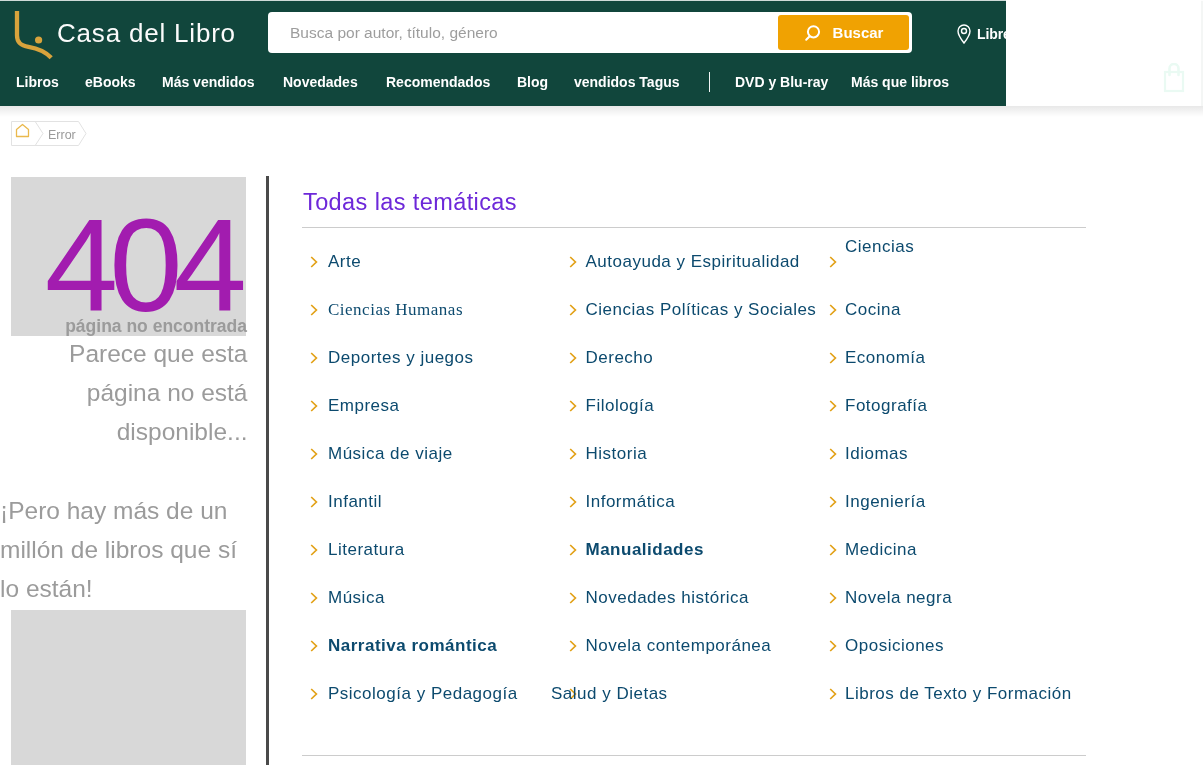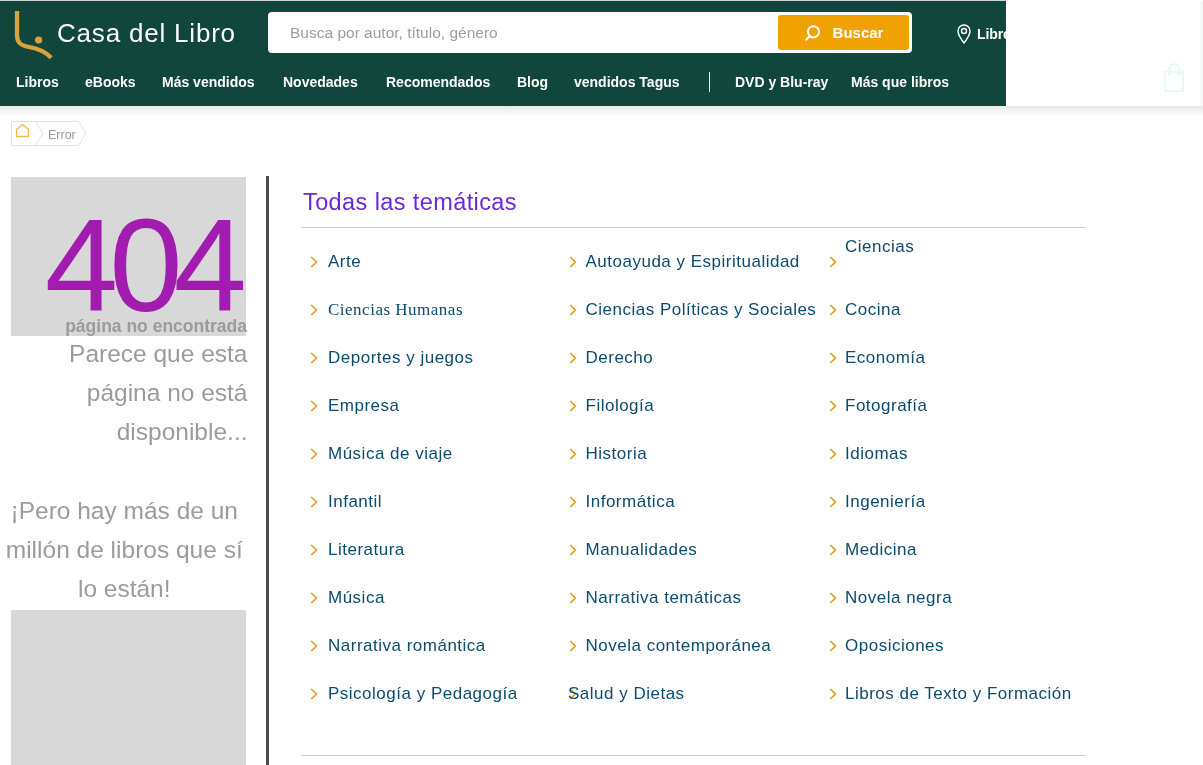--- a/index.html
+++ b/index.html
@@ -31,21 +31,21 @@
   #crumb { position:absolute; left:11px; top:121px; }
 
   
   #box1 { position:absolute; left:11px; top:177px; width:235px; height:159px; background:#d8d8d8; }
   #t404 { position:absolute; left:0px; top:200px; width:238px; text-align:right;
     font-size:132px; color:#a21caf; letter-spacing:-9px; line-height:1; }
   #t404b { position:absolute; left:0px; top:316px; width:247px; text-align:right;
     font-size:17.5px; font-weight:bold; color:#9b9b9b; }
   #tparece { position:absolute; left:0px; top:334px; width:247.5px; text-align:right;
     font-size:24.5px; color:#9b9b9b; line-height:39px; }
-  #tpero { position:absolute; left:0px; top:491px; width:248.5px; text-align:center;
+  #tpero { position:absolute; left:0px; top:491px; width:248.5px; text-align:left;
     font-size:24.5px; color:#9b9b9b; line-height:39px; }
   #box2 { position:absolute; left:11px; top:610px; width:235px; height:155px; background:#d8d8d8; }
   #vline { position:absolute; left:266px; top:176px; width:2.5px; height:589px; background:#4a4a4a; }
 
   
   #mhead { position:absolute; left:303px; top:189px; font-size:23.5px; letter-spacing:0.4px; color:#6d28d9; }
   .hr { position:absolute; left:302px; width:784px; height:1px; background:#cccccc; }
   .cell { position:absolute; height:48px; line-height:48px; font-size:17px; letter-spacing:0.5px; color:#0c4a6e; white-space:nowrap; }
   .chev { position:absolute; width:8px; height:12px; }
 </style>
@@ -185,53 +185,53 @@
     <path d="M1.2 1 L6.4 6 L1.2 11"></path>
   </svg>
   <div class="cell" style="left:845px; top:478px;">Ingeniería</div>
   <svg class="chev" style="left:310px; top:544px;" viewBox="0 0 8 12" fill="none" stroke="#E2A117" stroke-width="1.7">
     <path d="M1.2 1 L6.4 6 L1.2 11"></path>
   </svg>
   <div class="cell" style="left:328px; top:526px;">Literatura</div>
   <svg class="chev" style="left:569px; top:544px;" viewBox="0 0 8 12" fill="none" stroke="#E2A117" stroke-width="1.7">
     <path d="M1.2 1 L6.4 6 L1.2 11"></path>
   </svg>
-  <div class="cell" style="left:585.5px; top:526px;">Manualidades</div>
+  <div class="cell" style="left:585.5px; top:526px;font-weight:bold;">Manualidades</div>
   <svg class="chev" style="left:828.5px; top:544px;" viewBox="0 0 8 12" fill="none" stroke="#E2A117" stroke-width="1.7">
     <path d="M1.2 1 L6.4 6 L1.2 11"></path>
   </svg>
   <div class="cell" style="left:845px; top:526px;">Medicina</div>
   <svg class="chev" style="left:310px; top:592px;" viewBox="0 0 8 12" fill="none" stroke="#E2A117" stroke-width="1.7">
     <path d="M1.2 1 L6.4 6 L1.2 11"></path>
   </svg>
   <div class="cell" style="left:328px; top:574px;">Música</div>
   <svg class="chev" style="left:569px; top:592px;" viewBox="0 0 8 12" fill="none" stroke="#E2A117" stroke-width="1.7">
     <path d="M1.2 1 L6.4 6 L1.2 11"></path>
   </svg>
-  <div class="cell" style="left:585.5px; top:574px;">Narrativa temáticas</div>
+  <div class="cell" style="left:585.5px; top:574px;">Novedades histórica</div>
   <svg class="chev" style="left:828.5px; top:592px;" viewBox="0 0 8 12" fill="none" stroke="#E2A117" stroke-width="1.7">
     <path d="M1.2 1 L6.4 6 L1.2 11"></path>
   </svg>
   <div class="cell" style="left:845px; top:574px;">Novela negra</div>
   <svg class="chev" style="left:310px; top:640px;" viewBox="0 0 8 12" fill="none" stroke="#E2A117" stroke-width="1.7">
     <path d="M1.2 1 L6.4 6 L1.2 11"></path>
   </svg>
-  <div class="cell" style="left:328px; top:622px;">Narrativa romántica</div>
+  <div class="cell" style="left:328px; top:622px;font-weight:bold;">Narrativa romántica</div>
   <svg class="chev" style="left:569px; top:640px;" viewBox="0 0 8 12" fill="none" stroke="#E2A117" stroke-width="1.7">
     <path d="M1.2 1 L6.4 6 L1.2 11"></path>
   </svg>
   <div class="cell" style="left:585.5px; top:622px;">Novela contemporánea</div>
   <svg class="chev" style="left:828.5px; top:640px;" viewBox="0 0 8 12" fill="none" stroke="#E2A117" stroke-width="1.7">
     <path d="M1.2 1 L6.4 6 L1.2 11"></path>
   </svg>
   <div class="cell" style="left:845px; top:622px;">Oposiciones</div>
   <svg class="chev" style="left:310px; top:688px;" viewBox="0 0 8 12" fill="none" stroke="#E2A117" stroke-width="1.7">
     <path d="M1.2 1 L6.4 6 L1.2 11"></path>
   </svg>
   <div class="cell" style="left:328px; top:670px;">Psicología y Pedagogía</div>
   <svg class="chev" style="left:569px; top:688px;" viewBox="0 0 8 12" fill="none" stroke="#E2A117" stroke-width="1.7">
     <path d="M1.2 1 L6.4 6 L1.2 11"></path>
   </svg>
-  <div class="cell" style="left:568px; top:670px;">Salud y Dietas</div>
+  <div class="cell" style="left:551px; top:670px;">Salud y Dietas</div>
   <svg class="chev" style="left:828.5px; top:688px;" viewBox="0 0 8 12" fill="none" stroke="#E2A117" stroke-width="1.7">
     <path d="M1.2 1 L6.4 6 L1.2 11"></path>
   </svg>
   <div class="cell" style="left:845px; top:670px;">Libros de Texto y Formación</div>
 
 </body></html>

